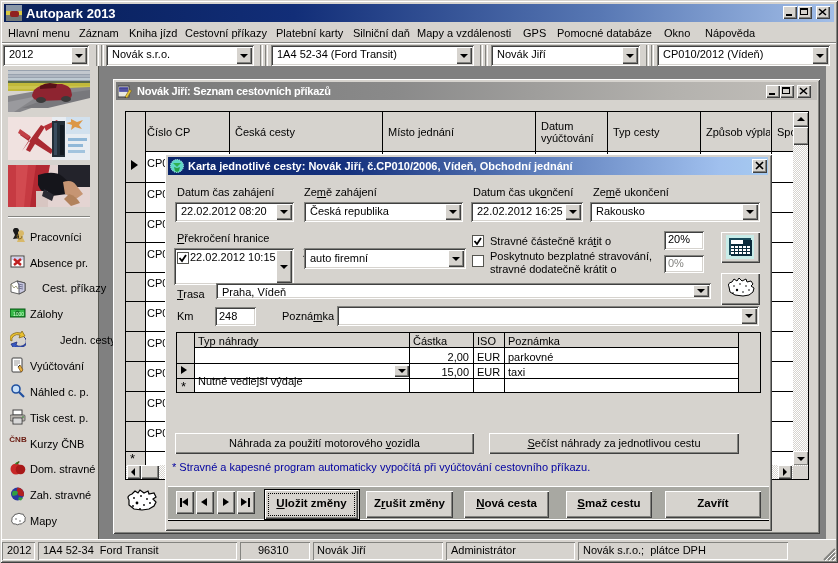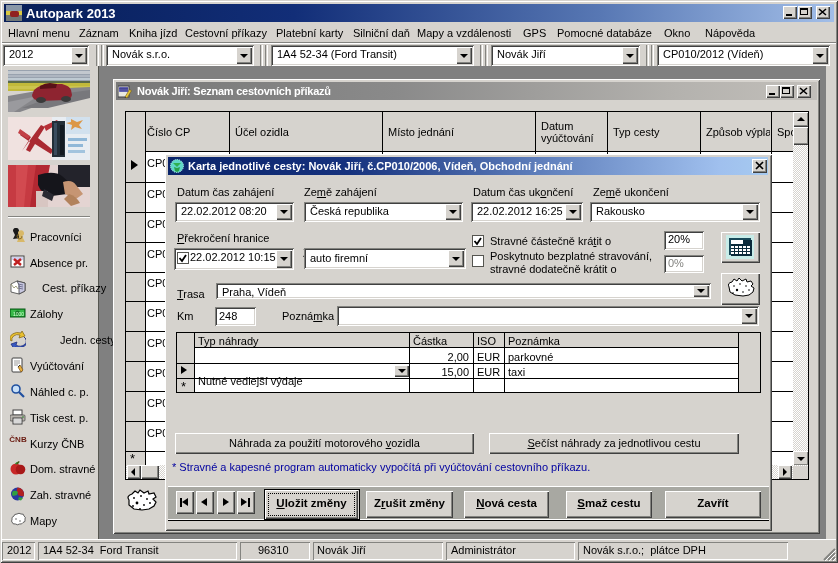--- a/index.html
+++ b/index.html
@@ -248,21 +248,21 @@
 
  <div class="gl" style="left:19px;top:0;width:1px;height:353px;"></div>
  <div class="gl" style="left:103px;top:0;width:1px;height:353px;"></div>
  <div class="gl" style="left:256px;top:0;width:1px;height:353px;"></div>
  <div class="gl" style="left:409px;top:0;width:1px;height:353px;"></div>
  <div class="gl" style="left:481px;top:0;width:1px;height:353px;"></div>
  <div class="gl" style="left:574px;top:0;width:1px;height:353px;"></div>
  <div class="gl" style="left:645px;top:0;width:1px;height:353px;"></div>
 
  <div class="ab" style="left:21px;top:14px;">Číslo CP</div>
- <div class="ab" style="left:109px;top:14px;">Účel ozidla</div>
+ <div class="ab" style="left:109px;top:14px;">Česká cesty</div>
  <div class="ab" style="left:262px;top:14px;">Místo jednání</div>
  <div class="ab" style="left:415px;top:8px;width:64px;">Datum vyúčtování</div>
  <div class="ab" style="left:487px;top:14px;">Typ cesty</div>
  <div class="ab" style="left:580px;top:14px;width:64px;overflow:hidden;white-space:nowrap;">Způsob výplaty</div>
  <div class="ab" style="left:651px;top:14px;">Spolucestující</div>
 
  <div class="gl" style="left:0;top:70px;width:667px;height:1px;"></div>
  <div class="gl" style="left:0;top:100px;width:667px;height:1px;"></div>
  <div class="gl" style="left:0;top:130px;width:667px;height:1px;"></div>
  <div class="gl" style="left:0;top:160px;width:667px;height:1px;"></div>
@@ -347,21 +347,21 @@
   </div>
 <div class="fld ab" style="left:590px;top:202px;width:170px;height:20px;">
     <span class="ct">Rakousko</span>
     <div class="dd">
       <div class="tri"></div>
     </div>
   </div>
 
 <div class="ab" style="left:177px;top:232px;"><u>P</u>řekročení hranice</div>
 <div class="ab" style="left:303px;top:214px;margin-top:33px;">Způso<u>b</u> dopravy</div>
-<div class="fld ab" style="left:174px;top:248px;width:120px;height:22px;">
+<div class="fld ab" style="left:174px;top:248px;width:120px;height:37px;">
     <svg class="ab" style="left:3px;top:4px;" width="12" height="12">
       <rect x=".5" y=".5" width="11" height="11" fill="#fff" stroke="#555550"></rect>
       <path d="M2.5,6 l2.5,3 4,-6" fill="none" stroke="#000" stroke-width="1.8"></path>
     </svg>
     <span class="ct" style="left:16px;">22.02.2012 10:15</span>
     <div class="dd">
       <div class="tri"></div>
     </div>
   </div>
 <div class="fld ab" style="left:304px;top:248px;width:162px;height:21px;">

